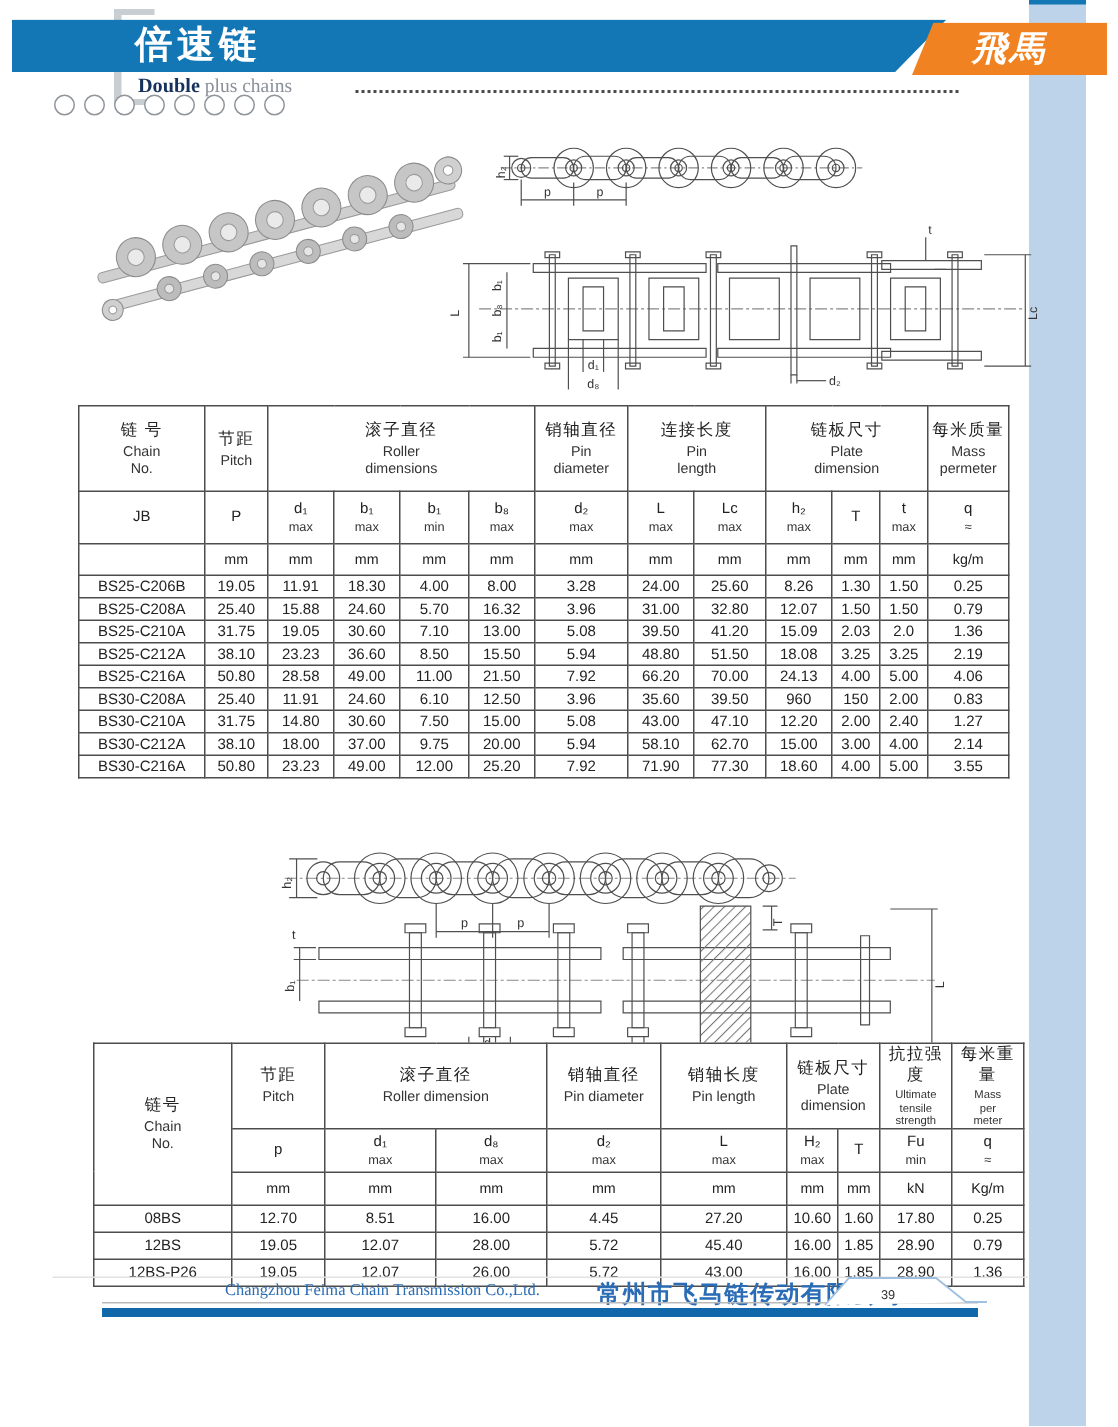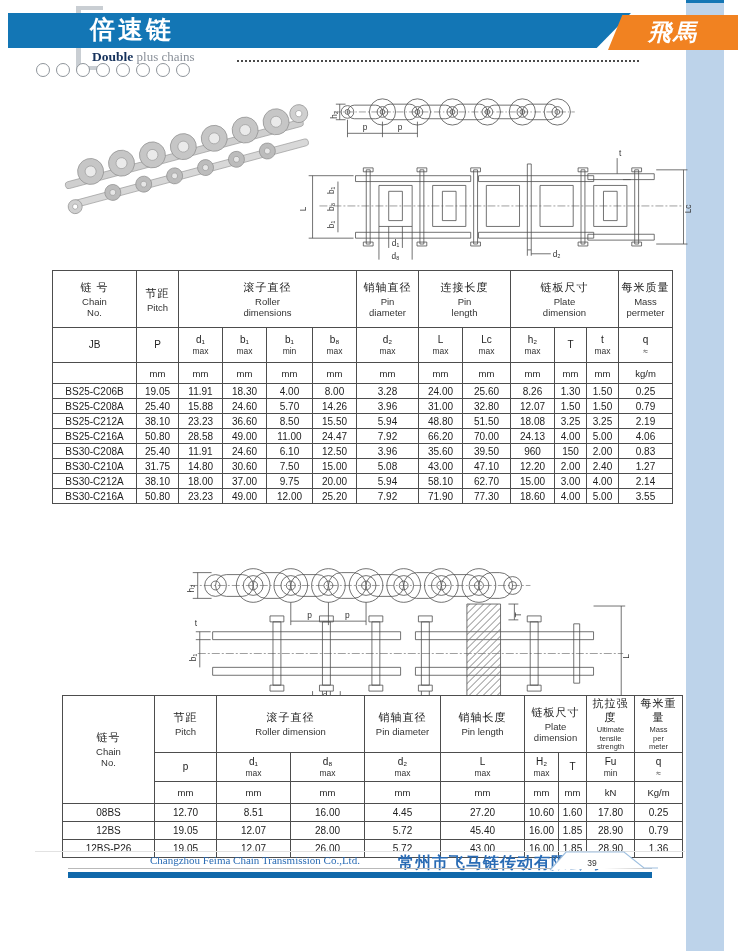--- a/index.html
+++ b/index.html
@@ -381,28 +381,43 @@
           <td>1.30</td>
           <td>1.50</td>
           <td>0.25</td>
         </tr>
         <tr>
           <td>BS25-C208A</td>
           <td>25.40</td>
           <td>15.88</td>
           <td>24.60</td>
           <td>5.70</td>
-          <td>14.26</td>
+          <td>16.32</td>
           <td>3.96</td>
           <td>31.00</td>
           <td>32.80</td>
           <td>12.07</td>
           <td>1.50</td>
           <td>1.50</td>
           <td>0.79</td>
+        </tr>
+        <tr>
+          <td>BS25-C210A</td>
+          <td>31.75</td>
+          <td>19.05</td>
+          <td>30.60</td>
+          <td>7.10</td>
+          <td>13.00</td>
+          <td>5.08</td>
+          <td>39.50</td>
+          <td>41.20</td>
+          <td>15.09</td>
+          <td>2.03</td>
+          <td>2.0</td>
+          <td>1.36</td>
         </tr>
         <tr>
           <td>BS25-C212A</td>
           <td>38.10</td>
           <td>23.23</td>
           <td>36.60</td>
           <td>8.50</td>
           <td>15.50</td>
           <td>5.94</td>
           <td>48.80</td>
@@ -411,21 +426,21 @@
           <td>3.25</td>
           <td>3.25</td>
           <td>2.19</td>
         </tr>
         <tr>
           <td>BS25-C216A</td>
           <td>50.80</td>
           <td>28.58</td>
           <td>49.00</td>
           <td>11.00</td>
-          <td>24.47</td>
+          <td>21.50</td>
           <td>7.92</td>
           <td>66.20</td>
           <td>70.00</td>
           <td>24.13</td>
           <td>4.00</td>
           <td>5.00</td>
           <td>4.06</td>
         </tr>
         <tr>
           <td>BS30-C208A</td>

